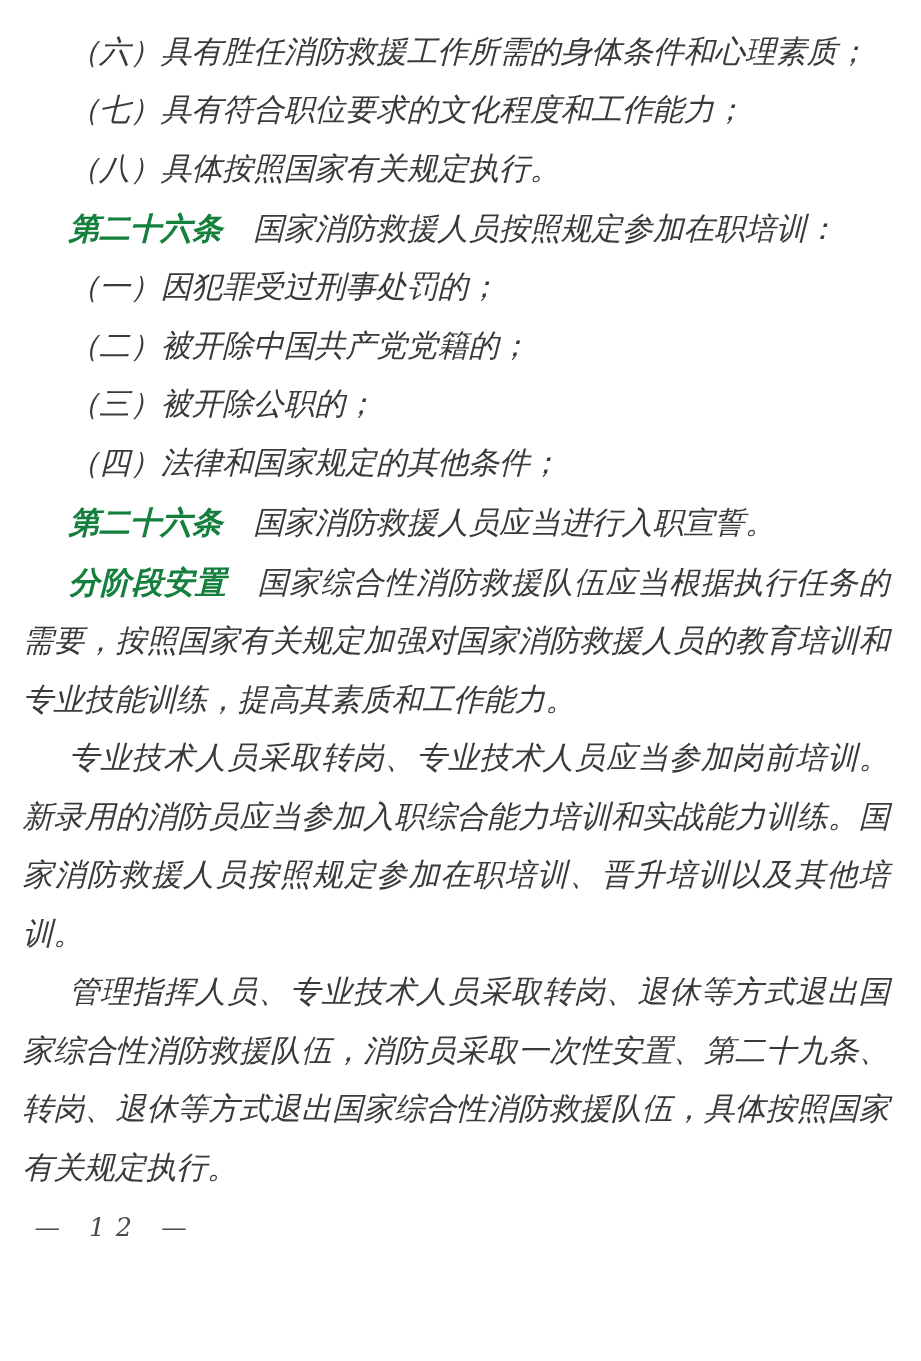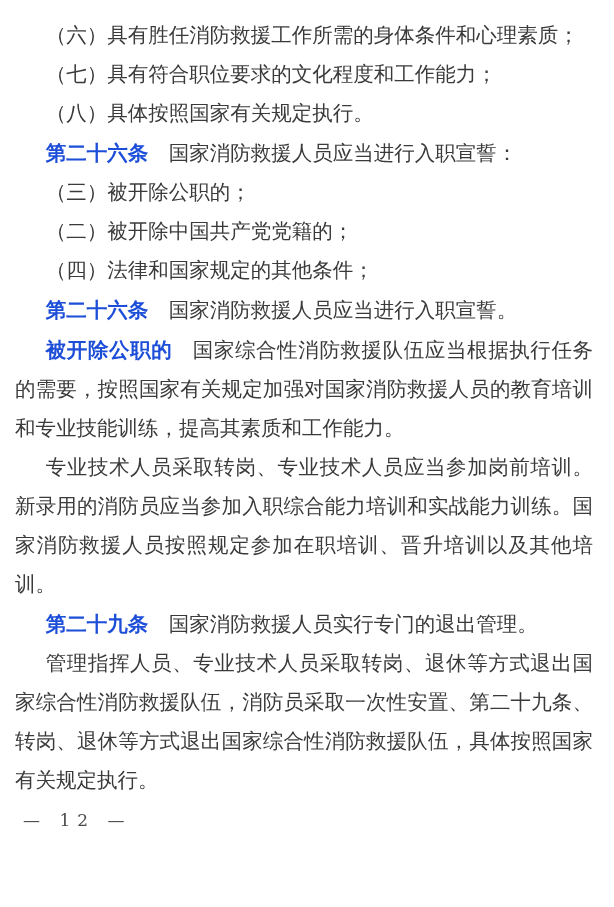--- a/index.html
+++ b/index.html
@@ -6,37 +6,38 @@
   .page {
     position: relative;
     width: 614px;
     height: 907px;
     background: #ffffff;
     overflow: hidden;
     box-sizing: border-box;
     padding: 16px 0 0 15px;
     font-family: "Liberation Serif", serif;
     color: #3a3a3a;
+    font-style: italic;
   }
   .textblock { width: 578px; }
   .para {
     margin: 0;
     font-size: 20.5px;
     line-height: 39px;
     text-align: justify;
     text-justify: inter-character;
     line-break: strict;
     letter-spacing: 0;
     text-indent: 1.5em;
     color: #3a3a3a;
   }
   .article-label {
     font-family: "Liberation Sans", sans-serif;
     font-weight: 700;
-    color: #1d4ed8;
+    color: #15803d;
     margin-right: 1em;
   }
   .footer {
     margin-top: 8px;
     font-size: 17px;
     line-height: 24px;
     color: #4a4a4a;
     letter-spacing: 7px;
     text-indent: 8px;
     font-family: "DejaVu Serif", serif;
@@ -47,36 +48,36 @@
 
 <div class="page">
   <div class="textblock">
 
     <p class="para"><span>（六）具有胜任消防救援工作所需的身体条件和心理素质；</span></p>
 
     <p class="para"><span>（七）具有符合职位要求的文化程度和工作能力；</span></p>
 
     <p class="para"><span>（八）具体按照国家有关规定执行。</span></p>
 
-    <p class="para"><b class="article-label">第二十六条</b><span>国家消防救援人员应当进行入职宣誓：</span></p>
+    <p class="para"><b class="article-label">第二十六条</b><span>国家消防救援人员按照规定参加在职培训：</span></p>
 
+    <p class="para"><span>（一）因犯罪受过刑事处罚的；</span></p>
+
+    <p class="para"><span>（二）被开除中国共产党党籍的；</span></p>
 
     <p class="para"><span>（三）被开除公职的；</span></p>
-
-    <p class="para"><span>（二）被开除中国共产党党籍的；</span></p>
 
     <p class="para"><span>（四）法律和国家规定的其他条件；</span></p>
 
 
     <p class="para"><b class="article-label">第二十六条</b><span>国家消防救援人员应当进行入职宣誓。</span></p>
 
-    <p class="para"><b class="article-label">被开除公职的</b><span>国家综合性消防救援队伍应当根据执行任务的需要，按照国家有关规定加强对国家消防救援人员的教育培训和专业技能训练，提高其素质和工作能力。</span></p>
+    <p class="para"><b class="article-label">分阶段安置</b><span>国家综合性消防救援队伍应当根据执行任务的需要，按照国家有关规定加强对国家消防救援人员的教育培训和专业技能训练，提高其素质和工作能力。</span></p>
 
     <p class="para"><span>专业技术人员采取转岗、专业技术人员应当参加岗前培训。新录用的消防员应当参加入职综合能力培训和实战能力训练。国家消防救援人员按照规定参加在职培训、晋升培训以及其他培训。</span></p>
 
-    <p class="para"><b class="article-label">第二十九条</b><span>国家消防救援人员实行专门的退出管理。</span></p>
 
     <p class="para"><span>管理指挥人员、专业技术人员采取转岗、退休等方式退出国家综合性消防救援队伍，消防员采取一次性安置、第二十九条、转岗、退休等方式退出国家综合性消防救援队伍，具体按照国家有关规定执行。</span></p>
 
   </div>
 
   <div class="footer">— 12 —</div>
 </div>
 
 </body></html>

